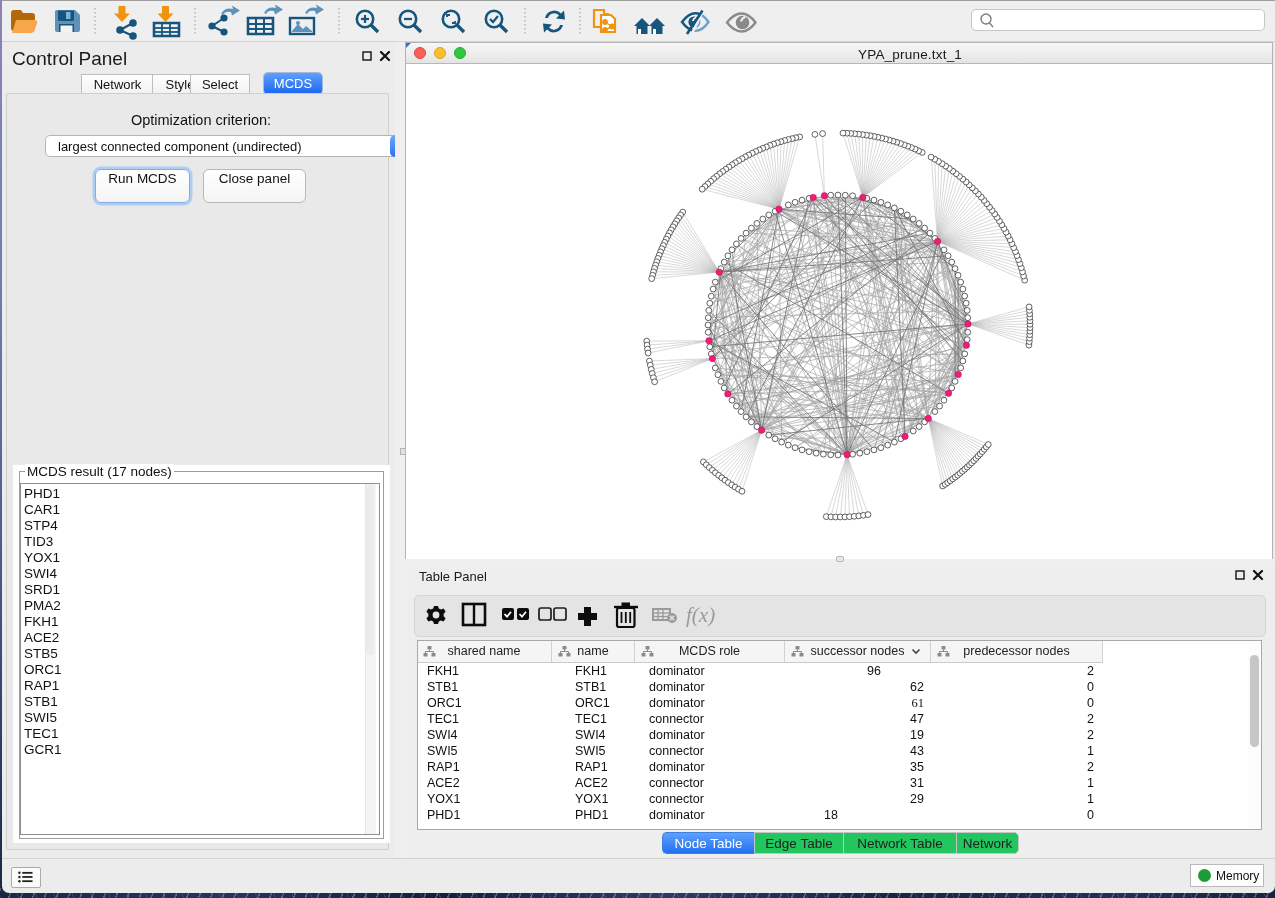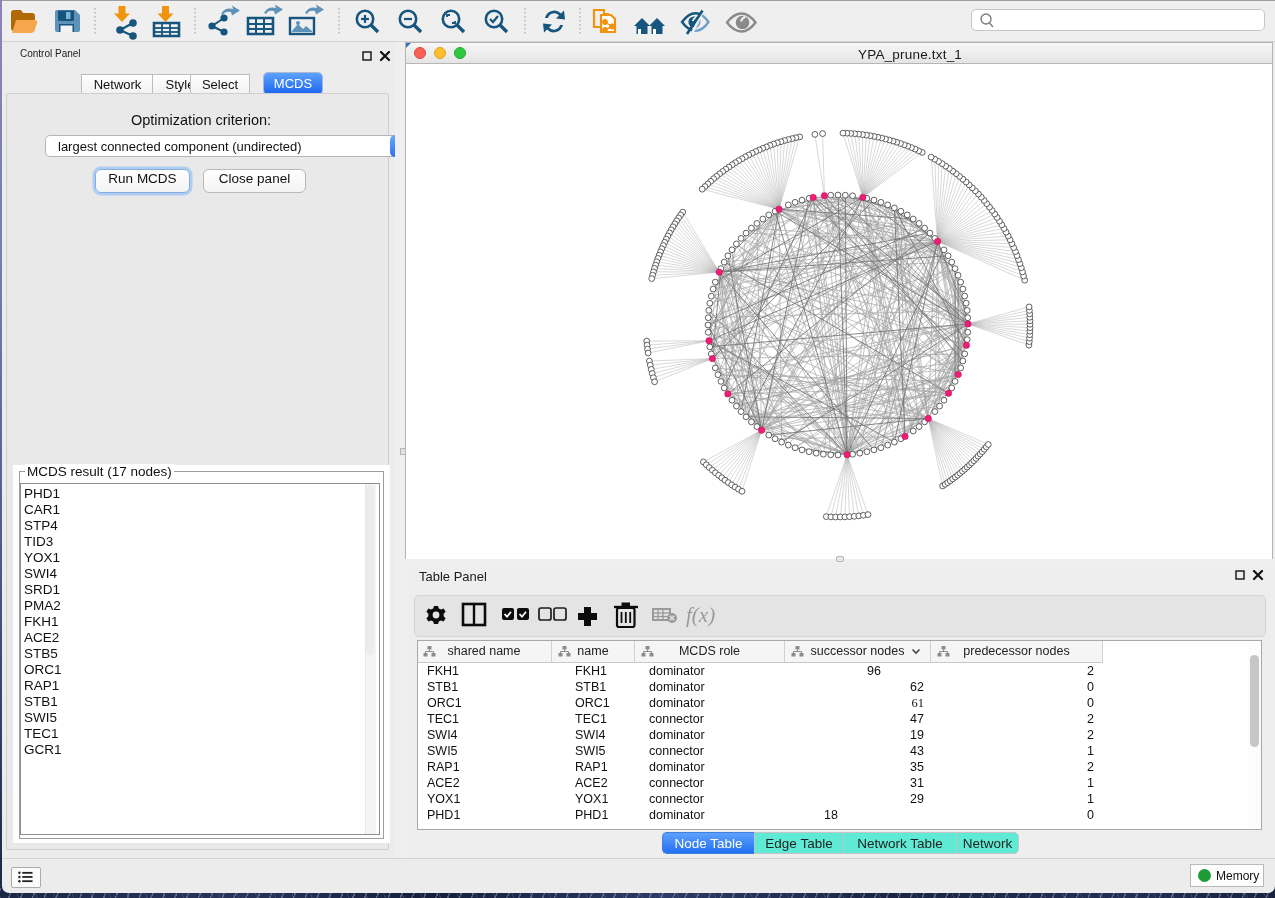--- a/index.html
+++ b/index.html
@@ -10,36 +10,36 @@
  background:linear-gradient(#8c84b8,#6f7fae 30%,#4d5d8f 60%,#2e3a60 85%,#1c2740);}
 #deskbot{left:0;top:888px;width:1275px;height:10px;background:#232d50;background-image:repeating-linear-gradient(112deg,rgba(150,148,180,0.5) 0 1.5px,rgba(35,45,80,0) 1.5px 11px),repeating-linear-gradient(68deg,rgba(90,95,135,0.45) 0 1px,rgba(25,32,60,0) 1px 17px),linear-gradient(90deg,#1c2746,#28335c 18%,#151f3c 34%,#2c3a66 52%,#1a2442 70%,#232e54 88%,#18223f);}
 #app{left:2px;top:0;width:1273px;height:858px;background:#ededed;}
 #topline{left:0;top:0;width:1275px;height:1px;background:#9e9e9e;}
 
 #toolbar{left:2px;top:1px;width:1273px;height:40px;background:#efefef;border-bottom:1px solid #d4d4d4;}
 #searchbox{position:absolute;left:971px;top:9px;width:292px;height:20px;background:#fff;
  border:1px solid #c6c6c6;border-radius:5px;}
 
 #cpanel{left:2px;top:42px;width:393px;height:816px;background:#ececec;}
-#cp-title{position:absolute;left:12px;top:48px;font-size:10px;color:#1b1b1b;margin-left:8px;}
+#cp-title{position:absolute;left:12px;top:48px;font-size:19px;color:#1b1b1b;}
 
 .tabw{position:absolute;top:74px;height:19px;background:linear-gradient(#ffffff,#f1f1f1);
  border:1px solid #bdbdbd;border-right:none;font-size:13px;color:#111;text-align:center;line-height:19px;}
 #tab-mcds{position:absolute;left:264px;top:73px;width:58px;height:21px;border-radius:4px;
  background:linear-gradient(#5ea1fc,#1a66f0);color:#fff;font-size:13px;text-align:center;line-height:21px;
  box-shadow:0 0 0 1px rgba(40,90,180,.35);}
 #cp-content{position:absolute;left:6px;top:93px;width:383px;height:757px;background:#e9e9e9;
  border:1px solid #cfcfcf;border-radius:2px;box-sizing:border-box;}
 #opt-label{position:absolute;left:6px;top:112px;width:390px;text-align:center;font-size:14.5px;color:#111;}
 #combo{position:absolute;left:45px;top:135px;width:364px;height:22px;background:#fff;
  border:1px solid #b5b5b5;border-radius:5px;box-sizing:border-box;}
 #combo .txt{position:absolute;left:12px;top:2.5px;text-align:left;font-size:13px;color:#111;}
 #combo .cap{position:absolute;right:-1px;top:-1px;width:19px;height:22px;border-radius:5px;
  background:linear-gradient(#6aabfd,#2f6ff2);}
-.btn{position:absolute;height:24px;background:linear-gradient(#ffffff,#f4f4f4);border:1px solid #b9b9b9;
+.btn{position:absolute;height:34px;background:linear-gradient(#ffffff,#f4f4f4);border:1px solid #b9b9b9;
  border-radius:6px;font-size:13.5px;color:#111;text-align:center;box-sizing:border-box;line-height:18px;}
 #btn-run{left:95px;top:169px;width:95px;box-shadow:0 0 0 2.5px #aecdf4;border-color:#85abdf;}
 #btn-close{left:203px;top:169px;width:103px;}
 #resbox{position:absolute;left:13px;top:465px;width:377px;height:378px;background:#fff;}
 #fieldset{position:absolute;left:19px;top:471px;width:363px;height:366px;border:1px solid #9d9d9d;}
 #legend{position:absolute;left:25px;top:464px;background:#fff;padding:0 2px;font-size:13.5px;color:#111;}
 #mlist{position:absolute;left:20px;top:483px;width:360px;height:352px;background:#fff;border:1px solid #8f8f8f;
  font-size:13.5px;color:#111;line-height:16px;padding:2px 0 0 3px;box-sizing:border-box;}
 #mscroll{position:absolute;left:365px;top:484px;width:10px;height:350px;background:#f4f4f4;border-left:1px solid #e6e6e6;}
 #mthumb{position:absolute;left:366px;top:485px;width:8px;height:170px;background:#ececec;border-radius:4px;}
@@ -62,21 +62,21 @@
  border:1px solid #d6d6d6;border-radius:5px;box-sizing:border-box;}
 #ttable{position:absolute;left:417px;top:640px;width:845px;height:190px;background:#fff;border:1px solid #a8a8a8;box-sizing:border-box;}
 #thead{position:absolute;left:418px;top:641px;width:685px;height:21px;background:#f5f5f5;border-bottom:1px solid #c9c9c9;}
 .hcell{position:absolute;top:641px;height:21px;box-sizing:border-box;border-right:1px solid #d2d2d2;
  font-size:12.5px;color:#222;text-align:center;line-height:21px;}
 .hico{position:absolute;top:646px;width:13px;height:11px;}
 .cell{position:absolute;height:16px;font-size:12.5px;color:#111;line-height:16px;}
 #tscroll{position:absolute;left:1248px;top:642px;width:13px;height:186px;background:#fcfcfc;}
 #tthumb{position:absolute;left:1250px;top:655px;width:9px;height:92px;background:#c6c6c6;border-radius:5px;}
 
-.btab{position:absolute;top:832px;height:22px;background:#5eead4;border:1px solid #c4c4c4;border-right:none;
+.btab{position:absolute;top:832px;height:22px;background:#22c55e;border:1px solid #c4c4c4;border-right:none;
  font-size:13.5px;color:#222;text-align:center;box-sizing:border-box;line-height:21px;}
 #btab-node{left:662px;width:92px;background:linear-gradient(#5ea1fc,#2270f3);color:#fff;
  border-color:#3f7fe0;border-radius:5px 0 0 5px;}
 #btab-motifs{border-radius:0 5px 5px 0;border-right:1px solid #c4c4c4;}
 
 #statusbar{left:2px;top:858px;width:1273px;height:35px;background:#ececec;border-top:1px solid #d4d4d4;border-radius:0 0 7px 7px;box-sizing:border-box;z-index:2;}
 #sbtn{z-index:3;left:11px;top:867px;width:28px;height:19px;background:#fbfbfb;border:1px solid #ababab;border-radius:2px;}
 #membtn{z-index:3;left:1190px;top:864px;width:74px;height:23px;background:#fdfdfd;border:1px solid #b9b9b9;
  font-size:12px;color:#111;text-align:left;padding-left:25px;line-height:22px;box-sizing:border-box;}
 #memdot{z-index:3;left:1198px;top:869px;width:13px;height:13px;border-radius:50%;background:#1d9b36;}

